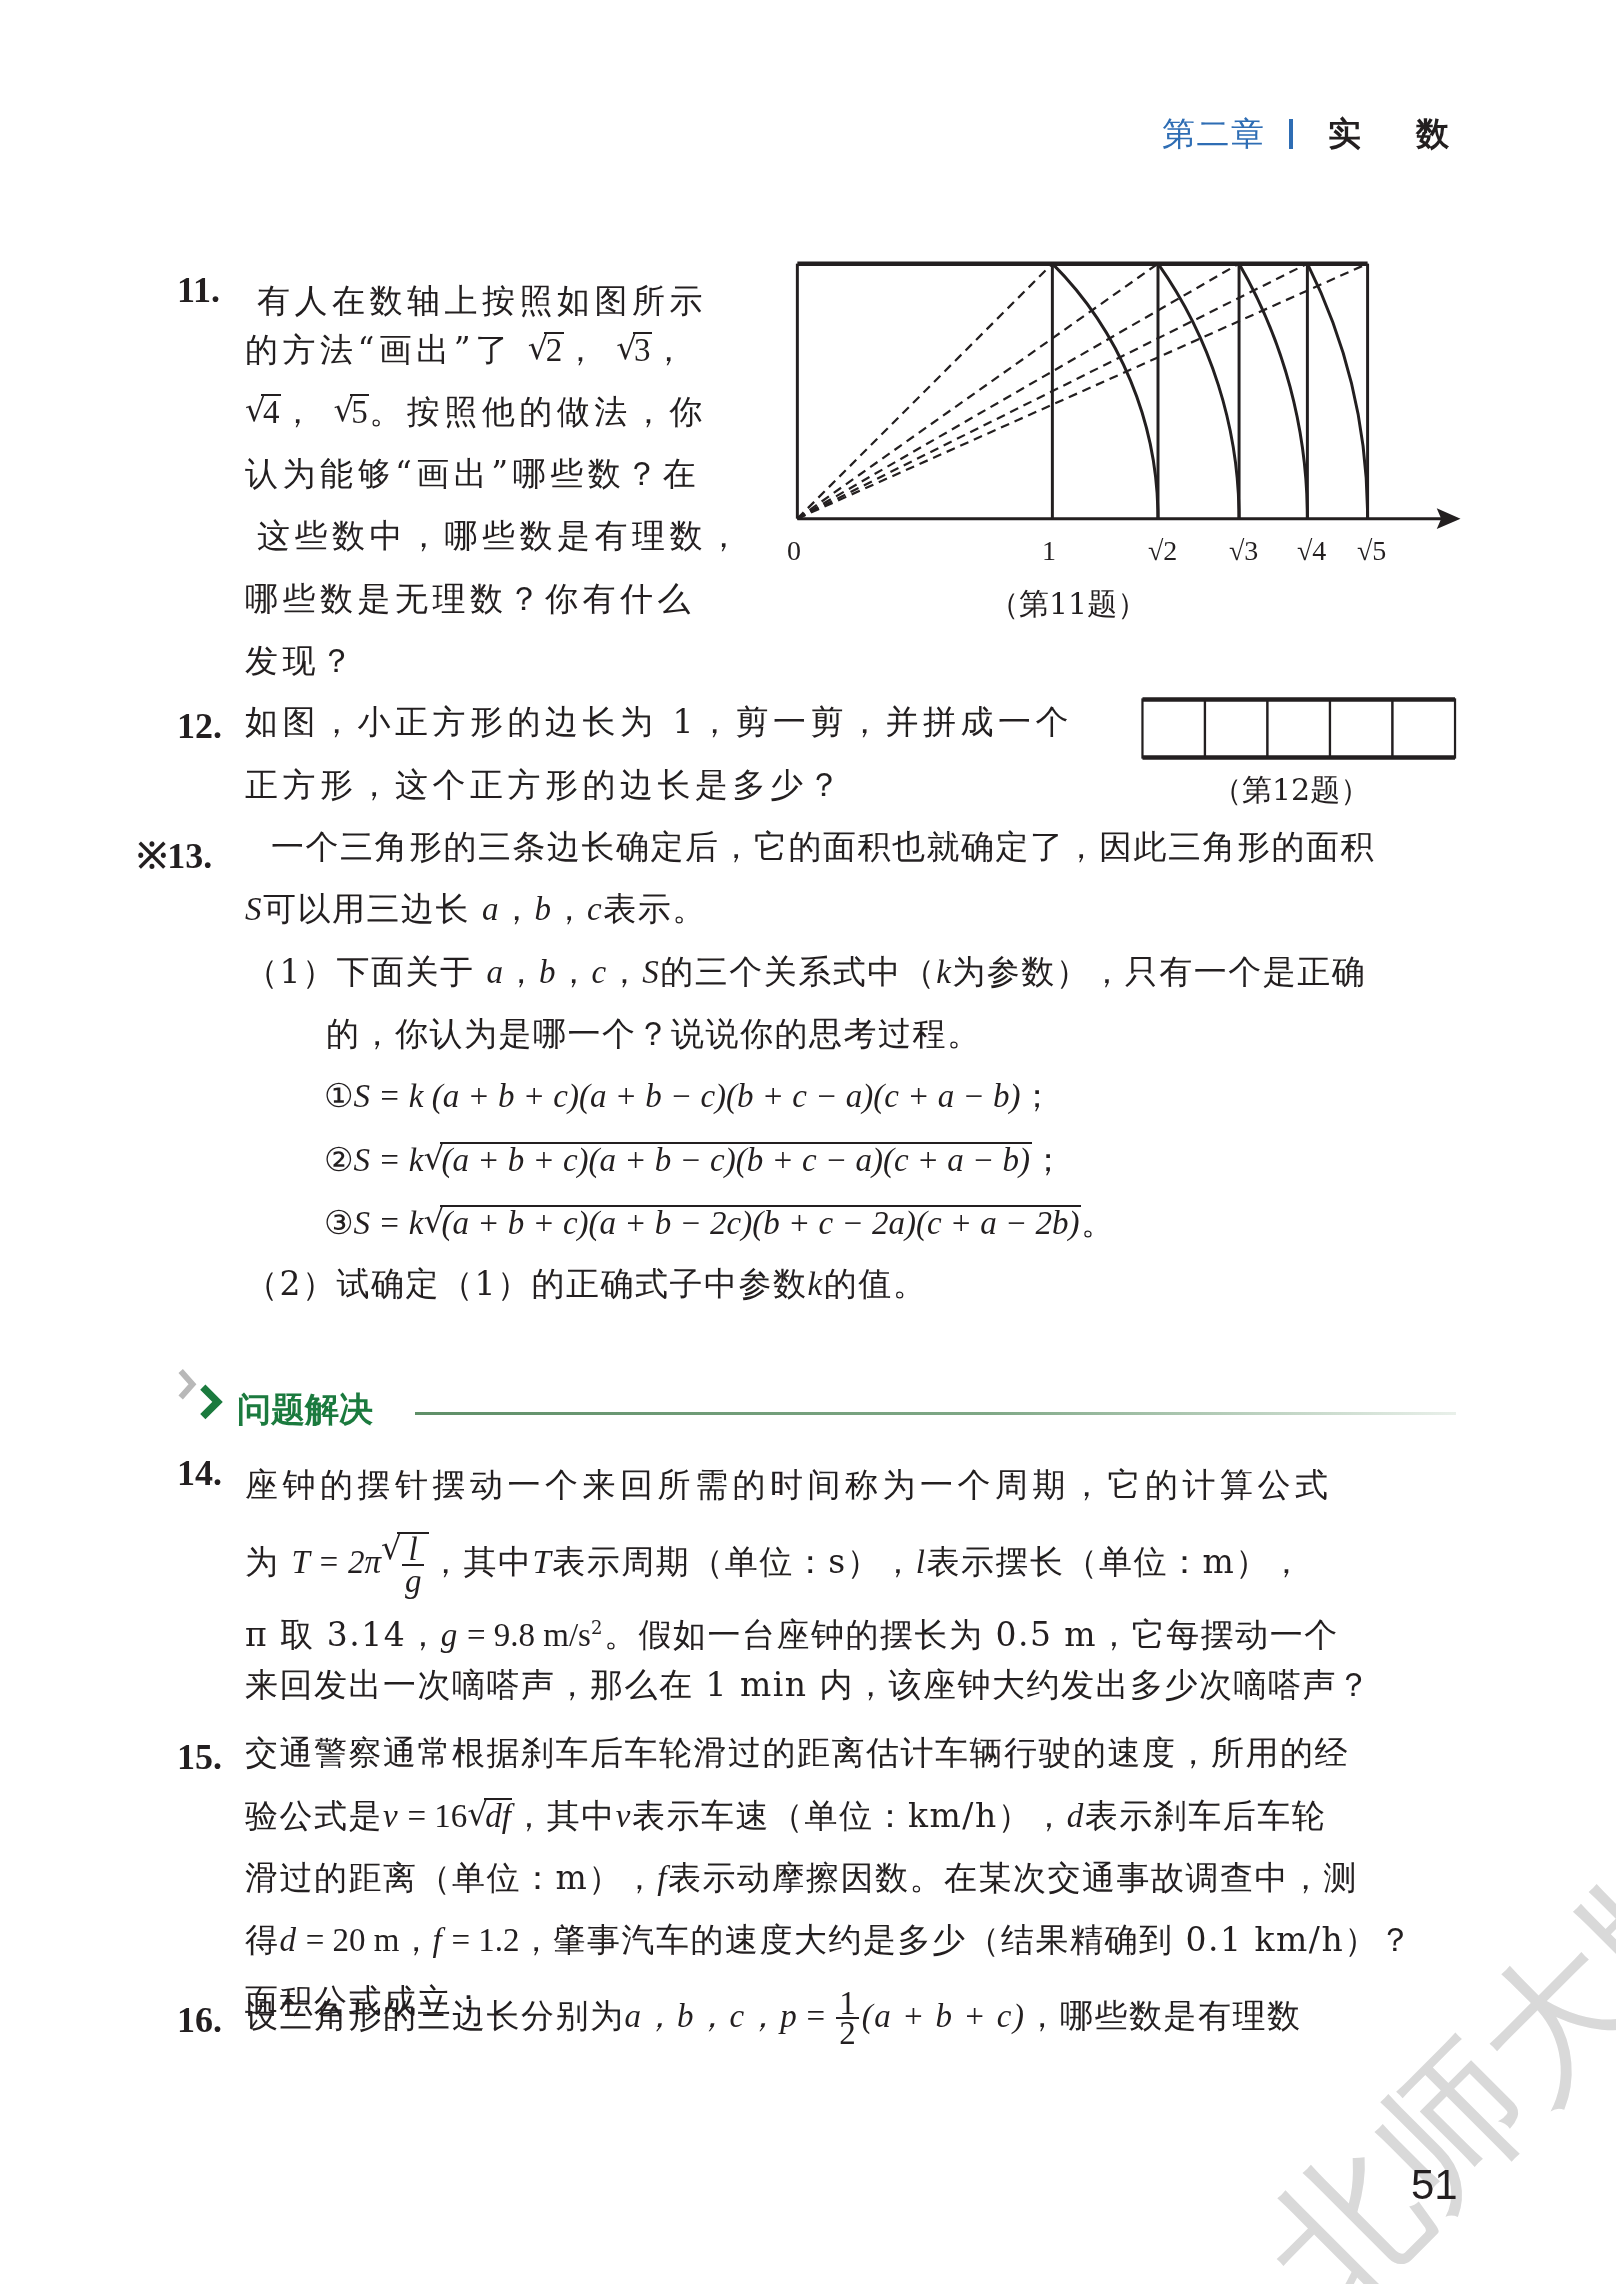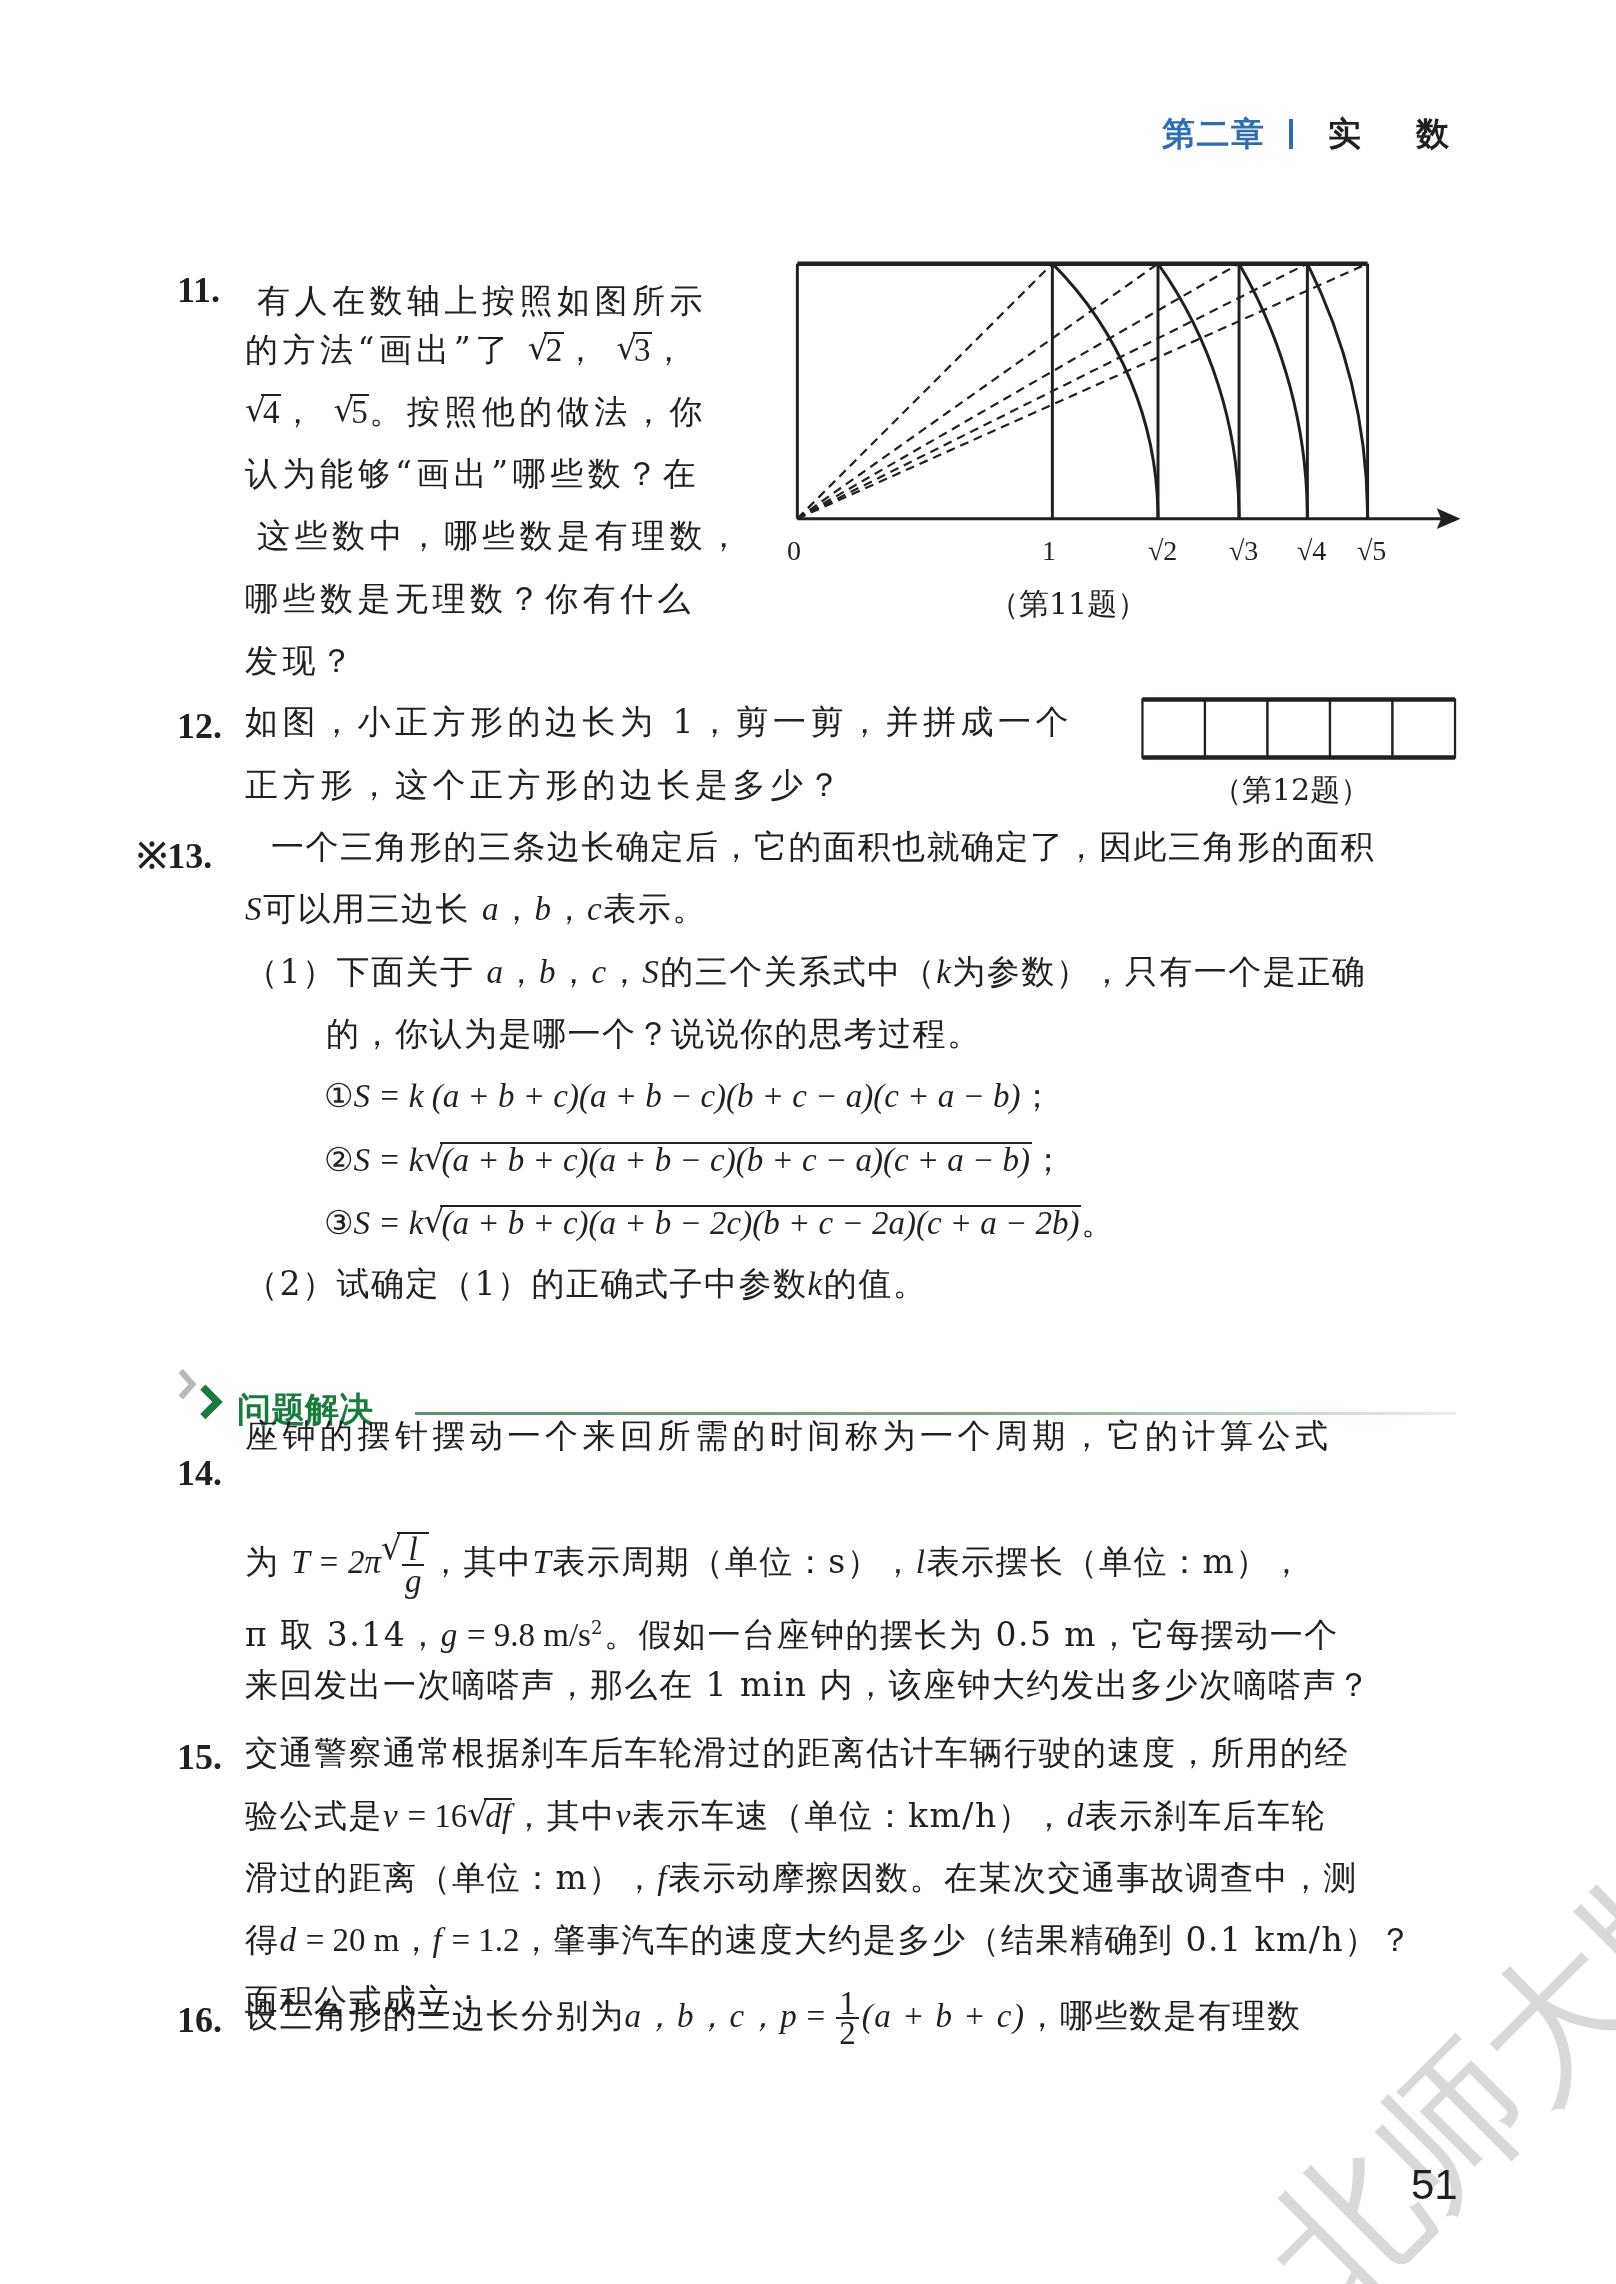--- a/index.html
+++ b/index.html
@@ -1,19 +1,19 @@
 <!DOCTYPE html>
 <html style="font-size:12px"><head>
 <meta charset="utf-8">
 <style>
   html, body { margin:0; padding:0; background:#ffffff; }
   body { width:1617px; height:2284px; position:relative; overflow:hidden;
          font-family:"DejaVu Serif","Liberation Serif",serif; color:#231f20; }
   .abs { position:absolute; }
-  .hdr-chapter { font-family:"DejaVu Sans","Liberation Sans",sans-serif; font-weight:bold;
+  .hdr-chapter { font-family:"DejaVu Sans","Liberation Sans",sans-serif; font-weight:normal;
                  color:#2e6db4; font-size:33px; top:112px; left:1162px; letter-spacing:1.5px; }
   .hdr-bar { background:#2e6db4; width:3.7px; height:30px; top:119px; left:1289px; }
   .hdr-title { font-family:"DejaVu Sans","Liberation Sans",sans-serif; font-weight:bold;
                font-size:33px; top:112px; left:1328px; letter-spacing:55px; color:#231f20; }
   .qnum { font-family:"Liberation Serif","DejaVu Serif",serif; font-weight:bold; font-size:36px; }
   .line { font-size:33px; line-height:33px; white-space:nowrap; letter-spacing:4.5px; }
   .line.tight { letter-spacing:1.5px; }
   .math { font-family:"Liberation Serif","DejaVu Serif",serif; letter-spacing:0; }
   .it { font-style:italic; font-family:"Liberation Serif","DejaVu Serif",serif; }
   .sqrt { display:inline-block; position:relative; padding-left:16.4px; }
@@ -131,21 +131,21 @@
 
 <svg class="abs" style="top:1368px;left:173px;" width="67" height="59" viewBox="0 0 90 80">
   <polyline points="10,4 26,22 10,40" fill="none" stroke="#b8b8b8" stroke-width="8"></polyline>
   <polyline points="40,26 60,46 40,66" fill="none" stroke="#1b7a3e" stroke-width="10"></polyline>
 </svg>
 <div class="abs section-title">问题解决</div>
 <div class="abs section-rule"></div>
 
 <div>
   <div class="abs qnum" style="top:1452px;left:177px;">14.</div>
-  <div class="abs line" style="top:1419px;left:245px;">座钟的摆针摆动一个来回所需的时间称为一个周期，它的计算公式</div>
+  <div class="abs line" style="top:1468px;left:245px;">座钟的摆针摆动一个来回所需的时间称为一个周期，它的计算公式</div>
   <div class="abs line tight" style="top:1532px;left:245px;">
     <span>为</span>
     <span class="it math">T = 2π</span><span class="sqrt math" style="vertical-align:middle;"><span class="rad" style="border-top-width:2.2px;"><span class="frac"><span class="num it">l</span><span class="den it">g</span></span></span></span><span>，其中</span><span class="it">T</span><span>表示周期（单位：s），</span><span class="it">l</span><span>表示摆长（单位：m），</span>
   </div>
   <div class="abs line tight" style="top:1611px;left:245px;">
     <span>π 取 3.14，</span><span class="it">g</span><span class="math"> = 9.8 m/s</span><sup style="font-size:18px;">2</sup><span>。假如一台座钟的摆长为 0.5 m，它每摆动一个</span>
   </div>
   <div class="abs line tight" style="top:1668px;left:245px;text-align:right;">来回发出一次嘀嗒声，那么在 1 min 内，该座钟大约发出多少次嘀嗒声？</div>
 </div>
 

